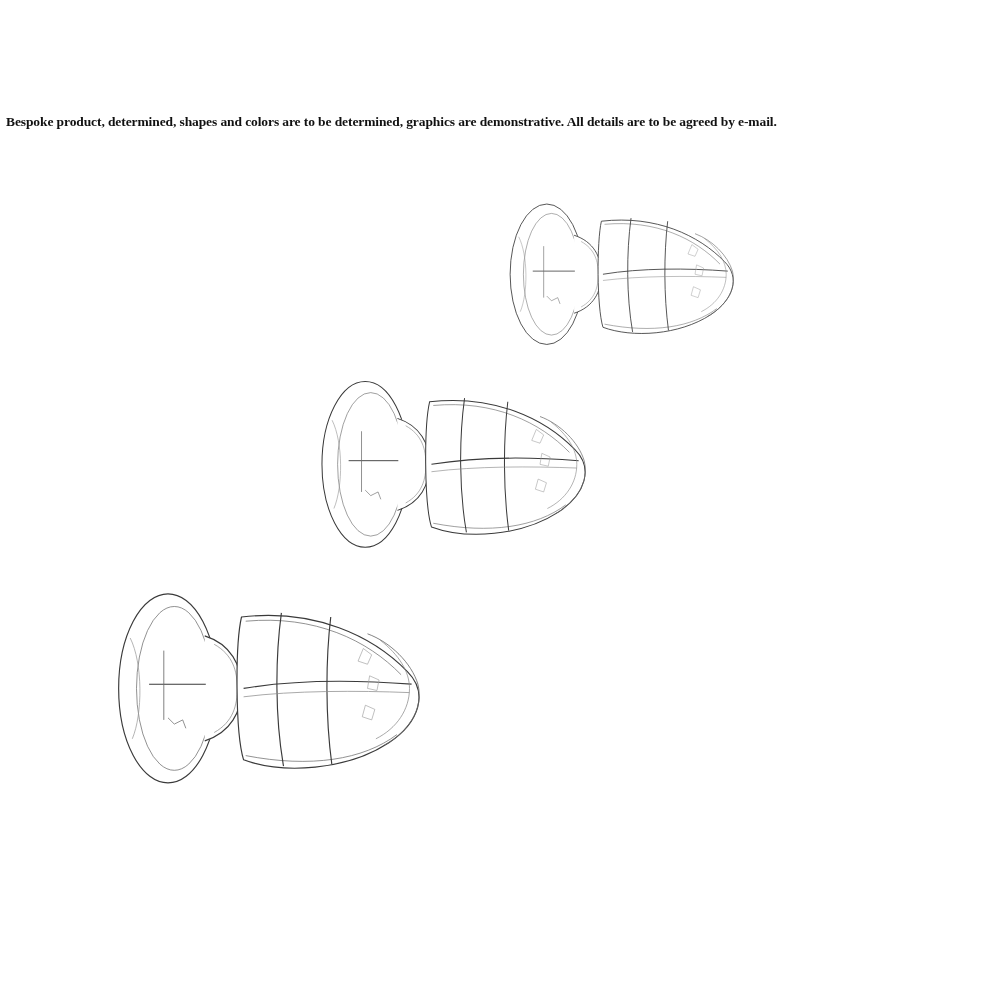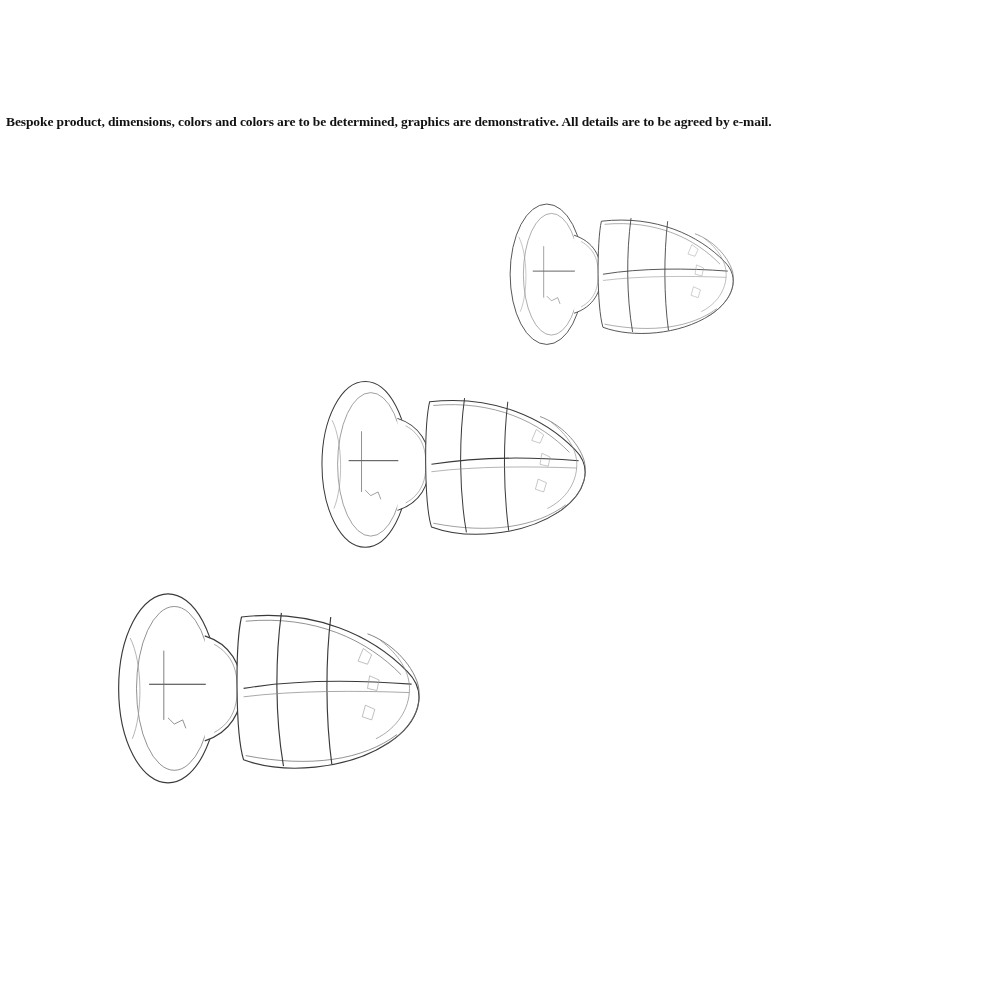--- a/index.html
+++ b/index.html
@@ -45,21 +45,21 @@
   .product-figure svg {
     display: block;
     overflow: visible;
   }
 </style>
 </head>
 <body>
 
 <div class="page">
 
-  <div class="disclaimer">Bespoke product, dimensions, colors and colors are to be determined, graphics are demonstrative. All details are to be agreed by e-mail.</div>
+  <div class="disclaimer">Bespoke product, determined, shapes and colors are to be determined, graphics are demonstrative. All details are to be agreed by e-mail.</div>
 
   <div class="illustration-area">
 
     <div class="product-figure" style="left:500px; top:40px; width:320px; height:200px; transform:scale(0.78); transform-origin:top left;">
       <svg width="400" height="250" viewBox="0 0 400 250" fill="none" stroke="#3a3a3a" stroke-width="1.1">
 
         <ellipse cx="60" cy="108" rx="47" ry="90" fill="#ffffff" stroke="#3a3a3a"></ellipse>
         <ellipse cx="66" cy="108" rx="36" ry="78" fill="none" stroke="#6a6a6a" stroke-width="0.7"></ellipse>
 
         <path d="M95 58 C 120 66, 130 86, 130 108 C 130 130, 120 150, 95 158" fill="#ffffff" stroke="#3a3a3a"></path>

